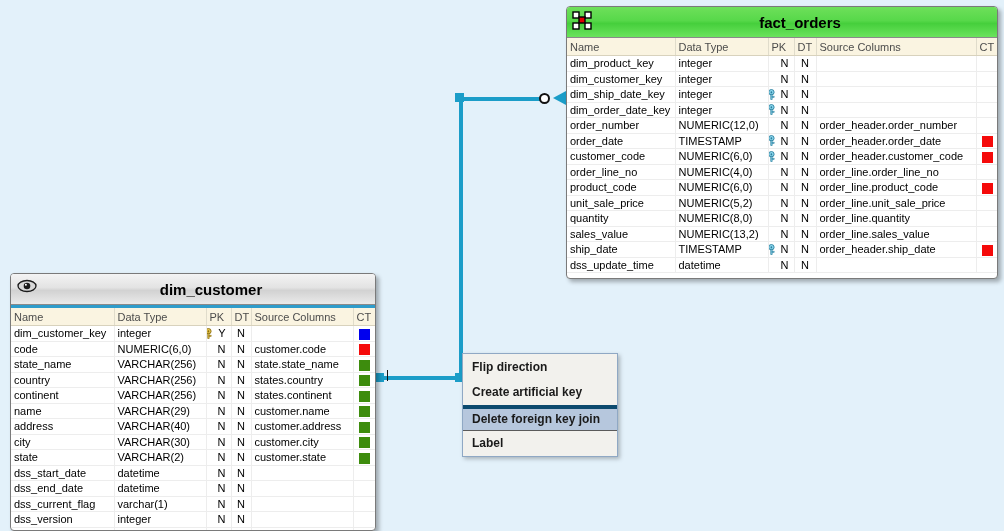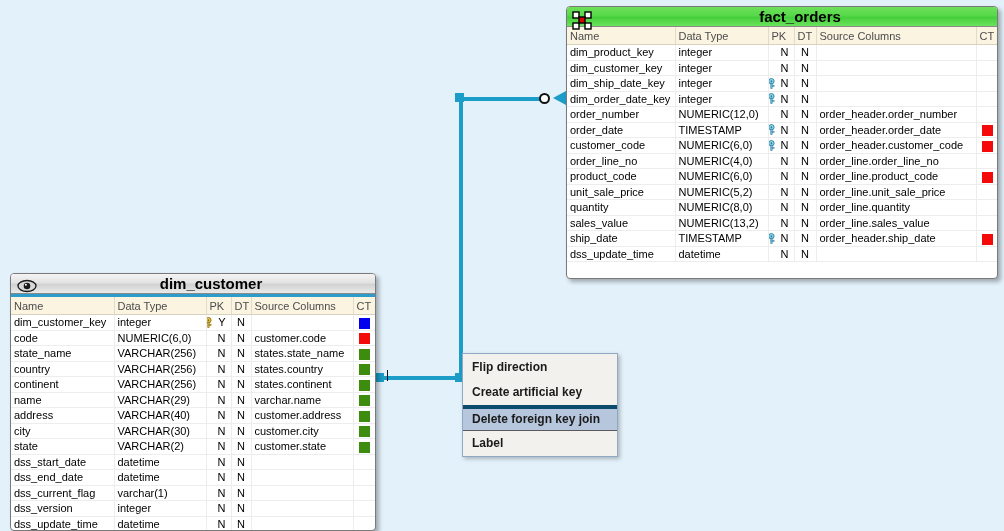--- a/index.html
+++ b/index.html
@@ -25,21 +25,21 @@
   .entity{
     position:absolute;
     border:1px solid #7a7a7a;
     border-radius:4px;
     background:#ffffff;
     box-shadow:3px 3px 4px rgba(0,0,0,0.30);
     box-sizing:border-box;
     overflow:hidden;
   }
   .ent-title{
-    height:20px;
+    height:31px;
     display:flex;align-items:center;justify-content:center;
     position:relative;
     font-weight:bold;font-size:15px;
     border-bottom:1px solid #8a8a8a;
     box-sizing:border-box;
     padding-left:36px;
   }
   .ent-title.green{background:linear-gradient(to bottom,#6ee05a 0%,#57d84a 45%,#46cf3c 55%,#6ae35c 100%);}
   .ent-title.silver{background:linear-gradient(to bottom,#f4f4f4 0%,#e3e3e3 45%,#d2d2d2 55%,#eaeaea 100%);}
   .ent-sel-bar{height:3px;background:#2e9ccb;}
@@ -424,21 +424,21 @@
           </tr>
           <tr>
             <td>state_name</td>
             <td>VARCHAR(256)</td>
             <td class="c-pk">
               <span class="pkwrap">
                 <span>N</span>
               </span>
             </td>
             <td class="c-dt">N</td>
-            <td>states.state_name</td>
+            <td>state.state_name</td>
             <td class="c-ct"><span class="swatch" style="background:#3d8c0d"></span></td>
           </tr>
           <tr>
             <td>country</td>
             <td>VARCHAR(256)</td>
             <td class="c-pk">
               <span class="pkwrap">
                 <span>N</span>
               </span>
             </td>
@@ -460,21 +460,21 @@
           </tr>
           <tr>
             <td>name</td>
             <td>VARCHAR(29)</td>
             <td class="c-pk">
               <span class="pkwrap">
                 <span>N</span>
               </span>
             </td>
             <td class="c-dt">N</td>
-            <td>varchar.name</td>
+            <td>customer.name</td>
             <td class="c-ct"><span class="swatch" style="background:#3d8c0d"></span></td>
           </tr>
           <tr>
             <td>address</td>
             <td>VARCHAR(40)</td>
             <td class="c-pk">
               <span class="pkwrap">
                 <span>N</span>
               </span>
             </td>

